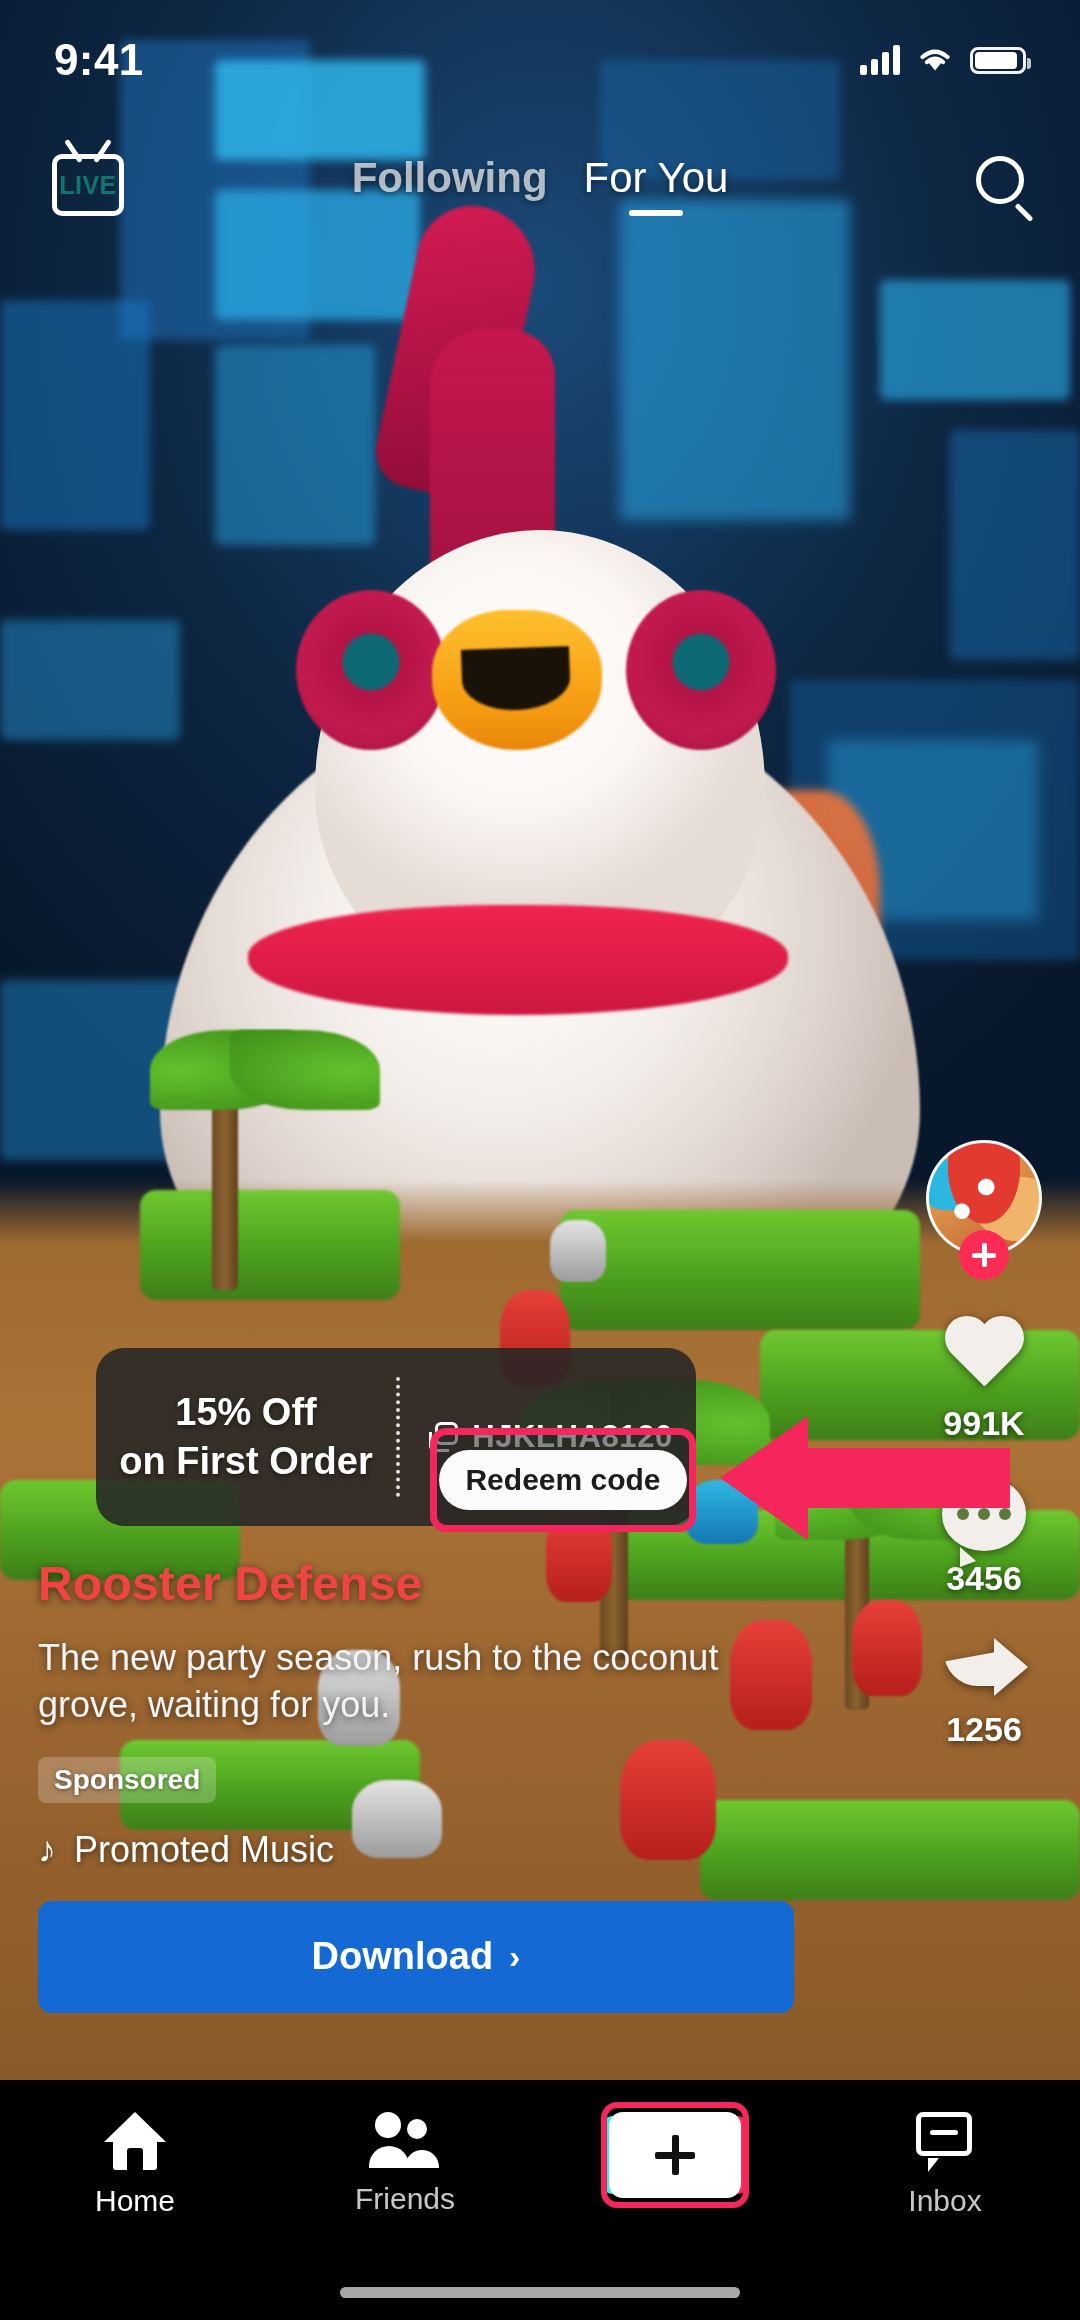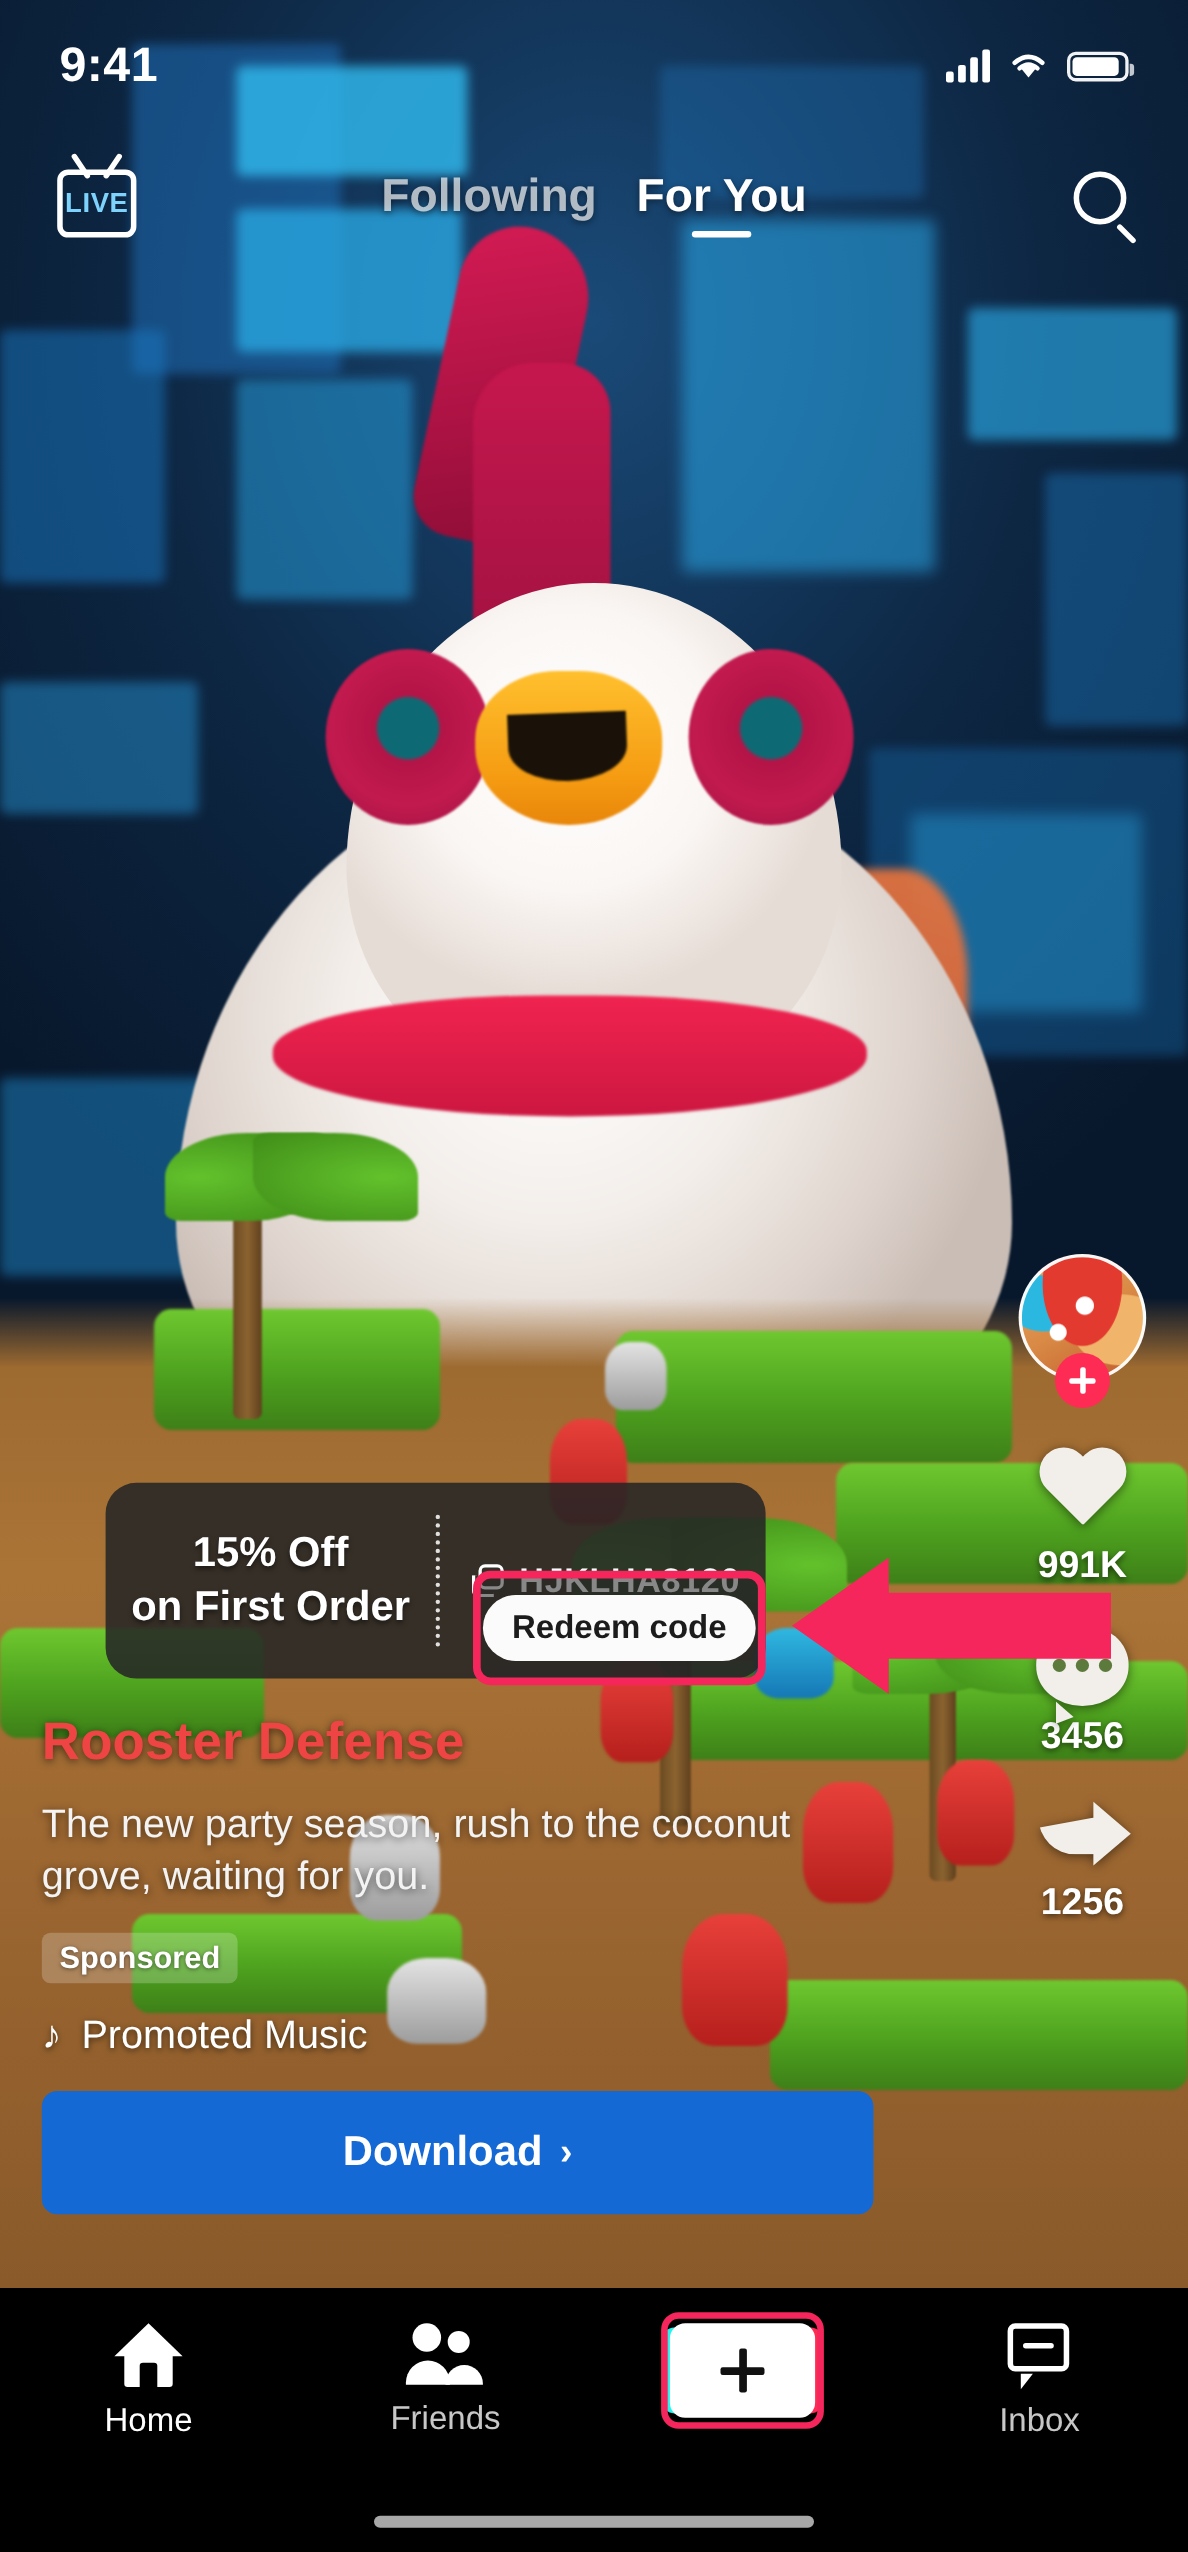--- a/index.html
+++ b/index.html
@@ -131,26 +131,26 @@
     position:relative; width:72px; height:62px;
     border:5px solid #fff; border-radius:10px;
     display:flex; align-items:center; justify-content:center;
   }
   .live-icon::before, .live-icon::after{
     content:""; position:absolute; top:-21px; width:5px; height:26px;
     background:#fff; border-radius:3px;
   }
   .live-icon::before{ left:14px; transform:rotate(-34deg); }
   .live-icon::after { right:14px; transform:rotate(34deg); }
-  .live-icon span{ color:#7dd3fc; font-size:25px; font-weight:700; letter-spacing:.5px; line-height:1; }
+  .live-icon span{ color:#0f766e; font-size:25px; font-weight:700; letter-spacing:.5px; line-height:1; }
 
   #tabs { flex:1; display:flex; align-items:center; justify-content:center; gap:36px; }
   .tab { position:relative; color:rgba(255,255,255,.68); font-size:42px; font-weight:600;
          text-shadow:0 2px 6px rgba(0,0,0,.45); padding-bottom:14px; }
-  .tab.active { color:#fff; font-weight:700; }
+  .tab.active { color:#fff; font-weight:400; }
   .tab.active::after{
     content:""; position:absolute; left:50%; transform:translateX(-50%);
     bottom:0; width:54px; height:6px; background:#fff; border-radius:4px;
   }
   #search-btn { width:84px; display:flex; justify-content:flex-end; }
   .search-icon { position:relative; width:58px; height:58px; }
   .search-icon b{
     position:absolute; left:0; top:0; width:48px; height:48px;
     border:5px solid #fff; border-radius:50%;
   }

